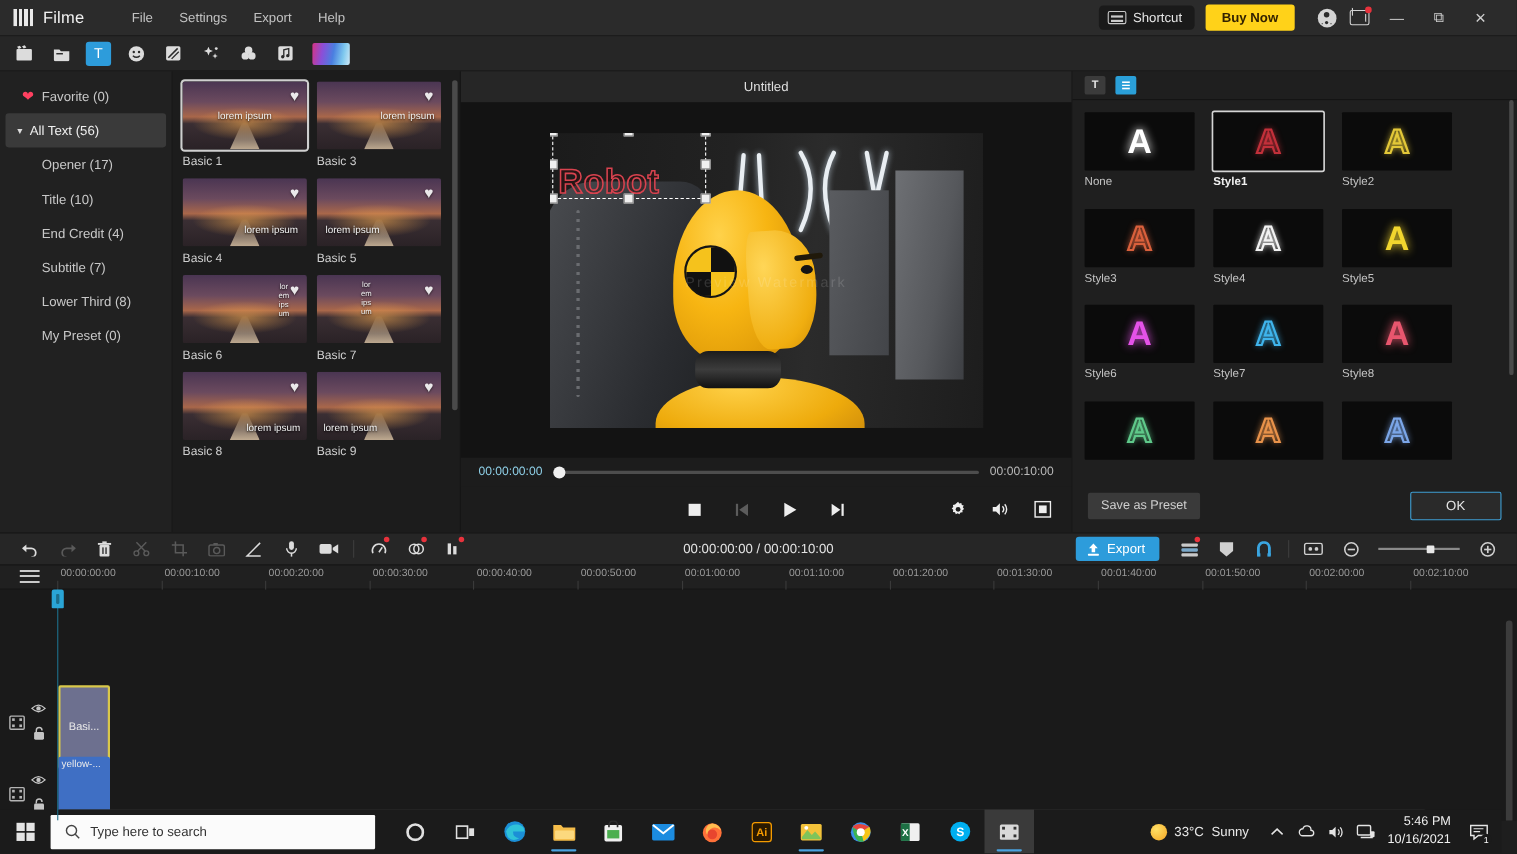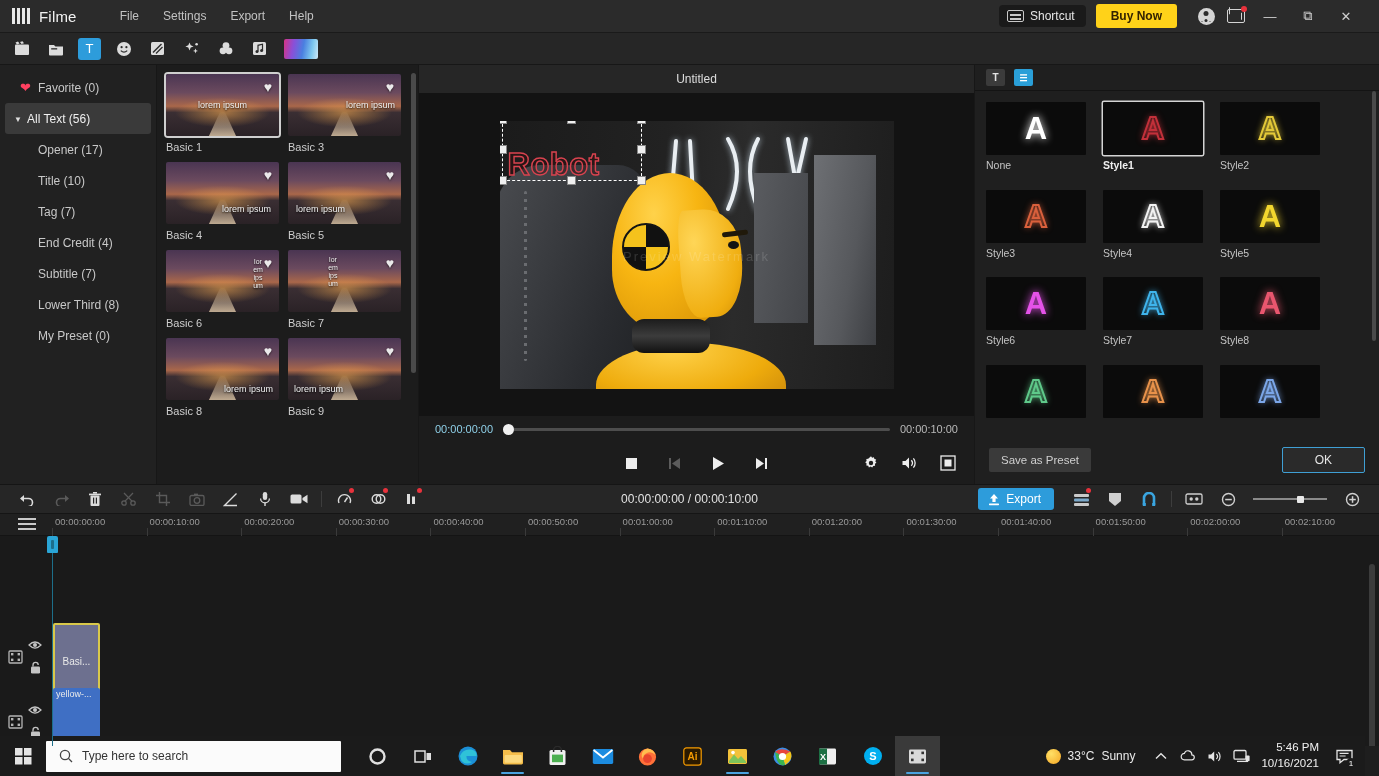--- a/index.html
+++ b/index.html
@@ -466,23 +466,20 @@
     </div>
     <div class="side-item sel">
       <span class="caret">▼</span>
       <span>All Text (56)</span>
     </div>
     <div class="side-item sub">
         <span>Opener (17)</span>
       </div>
     <div class="side-item sub">
         <span>Title (10)</span>
-      </div>
-    <div class="side-item sub">
-        <span>Tag (7)</span>
       </div>
     <div class="side-item sub">
         <span>End Credit (4)</span>
       </div>
     <div class="side-item sub">
         <span>Subtitle (7)</span>
       </div>
     <div class="side-item sub">
         <span>Lower Third (8)</span>
       </div>

